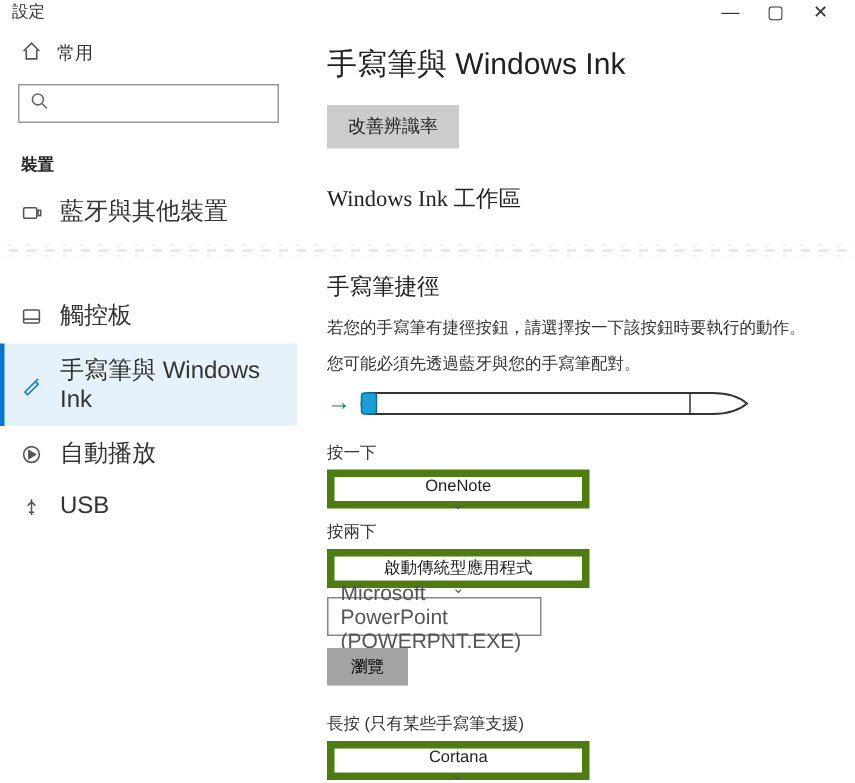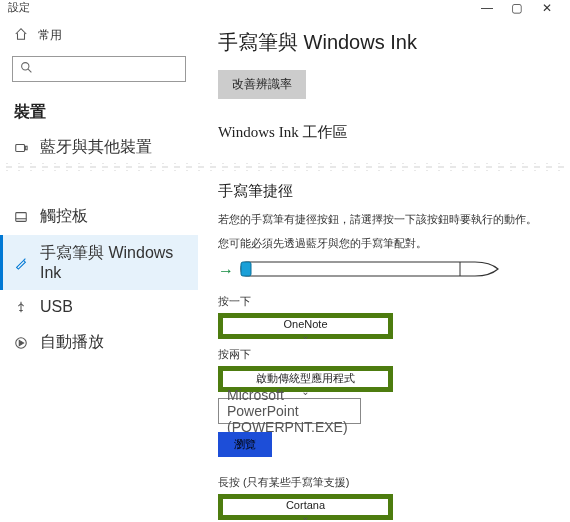--- a/index.html
+++ b/index.html
@@ -59,21 +59,21 @@
   .search input {
     border: none;
     outline: none;
     flex: 1;
     font-size: 12px;
     font-family: inherit;
     color: #666;
   }
   .search .sicon { width: 14px; text-align: center; color: #555; }
   .section-head {
-    font-size: 16px;
+    font-size: 11px;
     color: #222;
     padding: 10px 14px 6px 14px;
     font-weight: 600;
   }
   .nav-item {
     display: flex;
     align-items: center;
     gap: 12px;
     padding: 8px 14px;
     font-size: 16px;
@@ -172,21 +172,21 @@
     border: 1px solid #888;
     display: flex;
     align-items: center;
     padding: 0 8px;
     font-size: 14px;
     color: #555;
     margin-top: 6px;
     background:#fff;
   }
   .browse {
-    background: #1d4ed8;
+    background: #a3a3a3;
     border: none;
     padding: 5px 16px;
     font-size: 11px;
     margin-top: 8px;
     cursor: pointer;
   }
 </style>
 </head>
 <body>
 
@@ -246,33 +246,33 @@
         <span class="nicon">
             <svg viewBox="0 0 16 16">
               <path d="M3 13 L11 5 L13 7 L5 15 Z M11 5 L13 3"></path>
             </svg>
           </span>
         <span>手寫筆與 Windows Ink</span>
       </div>
       <div class="nav-item">
         <span class="nicon">
             <svg viewBox="0 0 16 16">
-              <path d="M8 2 V14 M8 4 L5 7 M8 4 L11 7 M6 12 H10"></path>
-            </svg>
-          </span>
-        <span>USB</span>
-      </div>
-      <div class="nav-item">
-        <span class="nicon">
-            <svg viewBox="0 0 16 16">
               <circle cx="8" cy="8" r="6"></circle>
               <path d="M6 5 L11 8 L6 11 Z" fill="#555"></path>
             </svg>
           </span>
         <span>自動播放</span>
+      </div>
+      <div class="nav-item">
+        <span class="nicon">
+            <svg viewBox="0 0 16 16">
+              <path d="M8 2 V14 M8 4 L5 7 M8 4 L11 7 M6 12 H10"></path>
+            </svg>
+          </span>
+        <span>USB</span>
       </div>
     </div>
 
     <div class="content">
       <h1 class="page-title">手寫筆與 Windows Ink</h1>
       <button class="graybtn">改善辨識率</button>
 
       <h2 class="sect">Windows Ink 工作區</h2>
 
       <div style="height:22px"></div>

